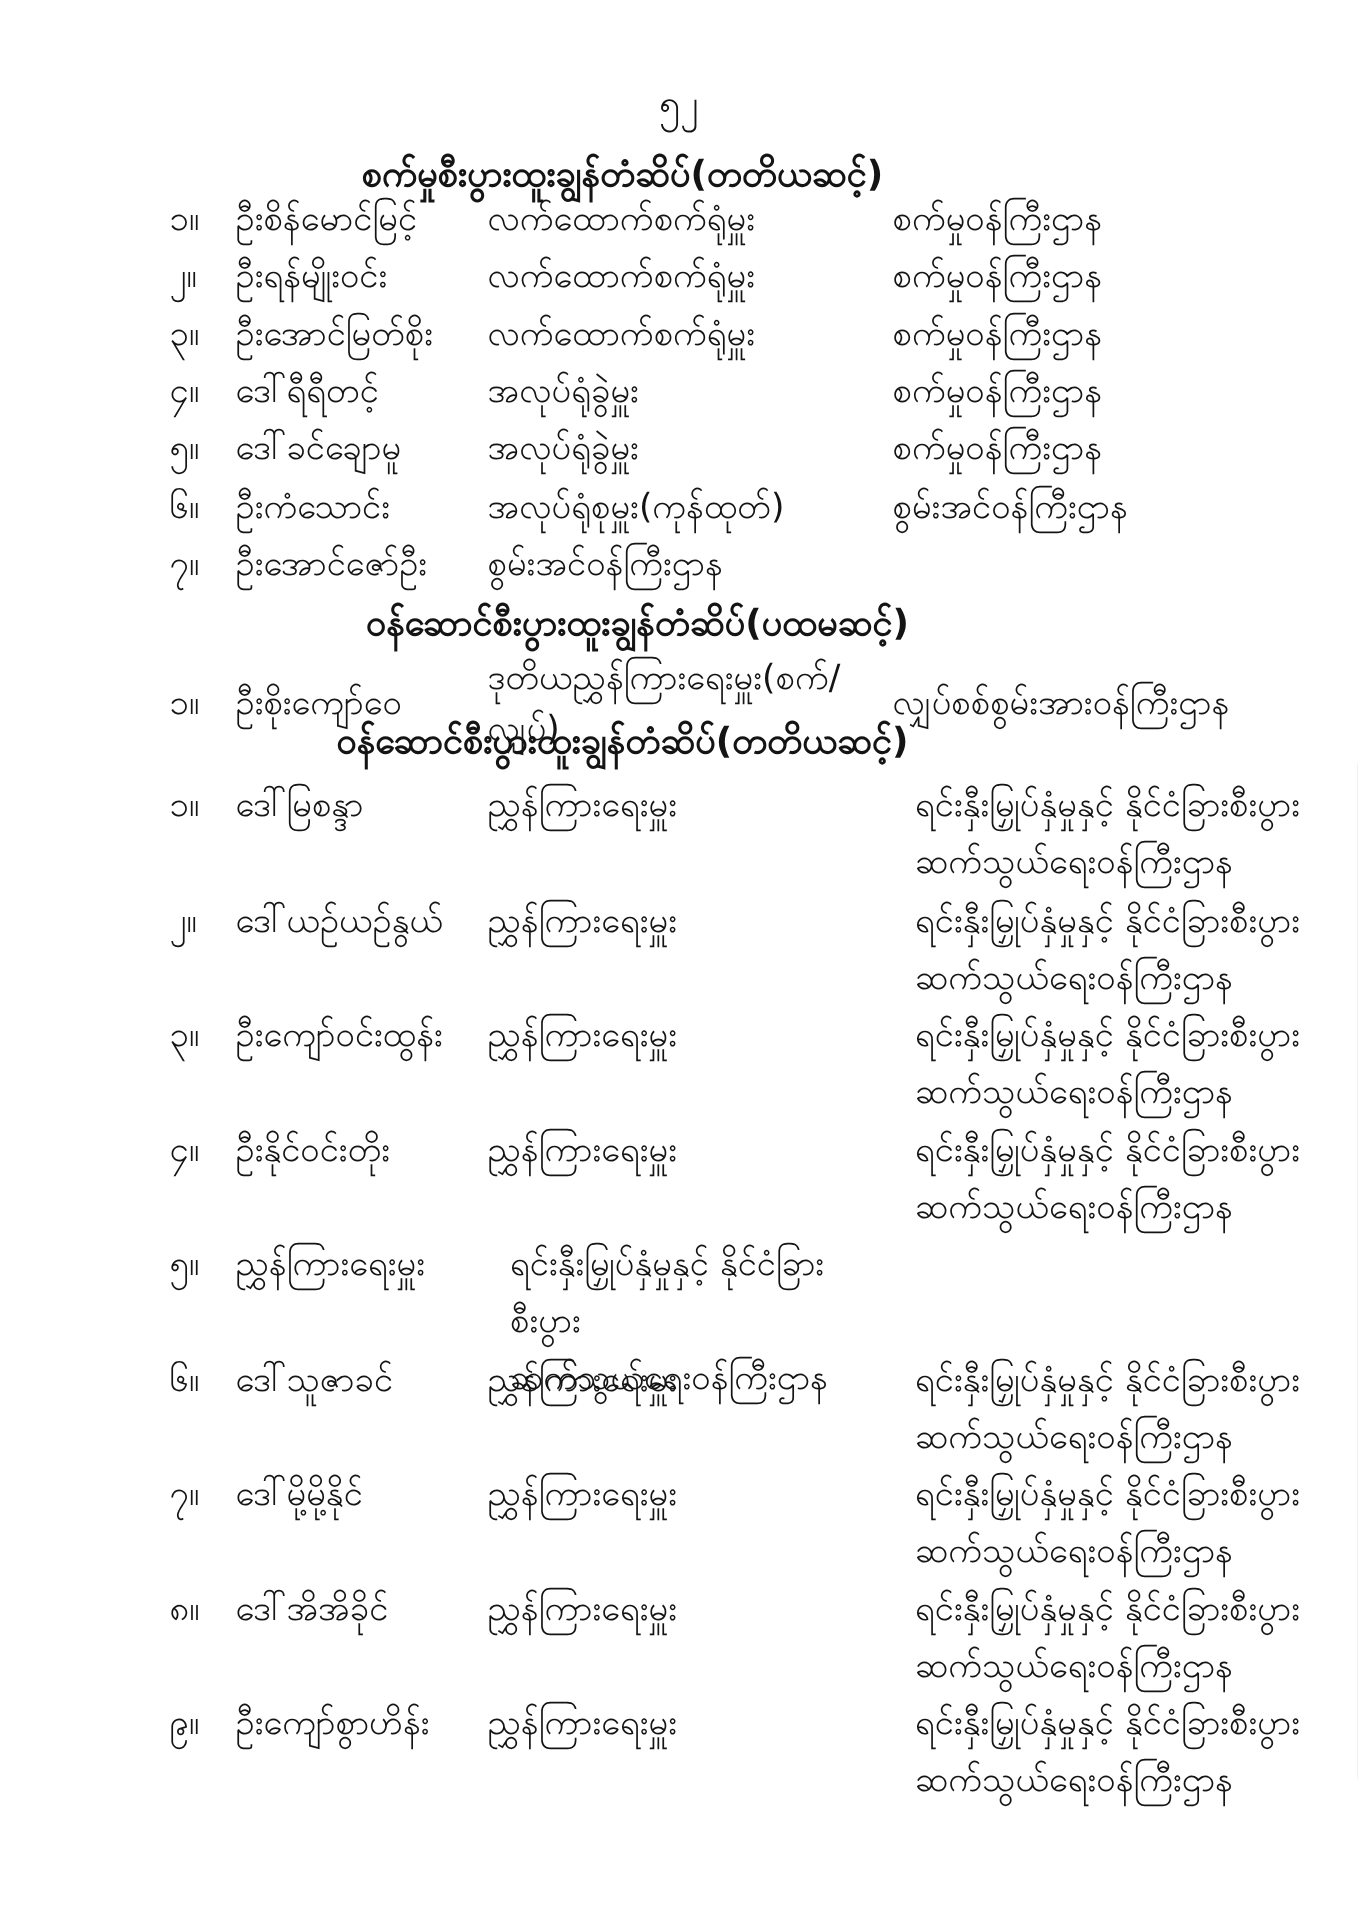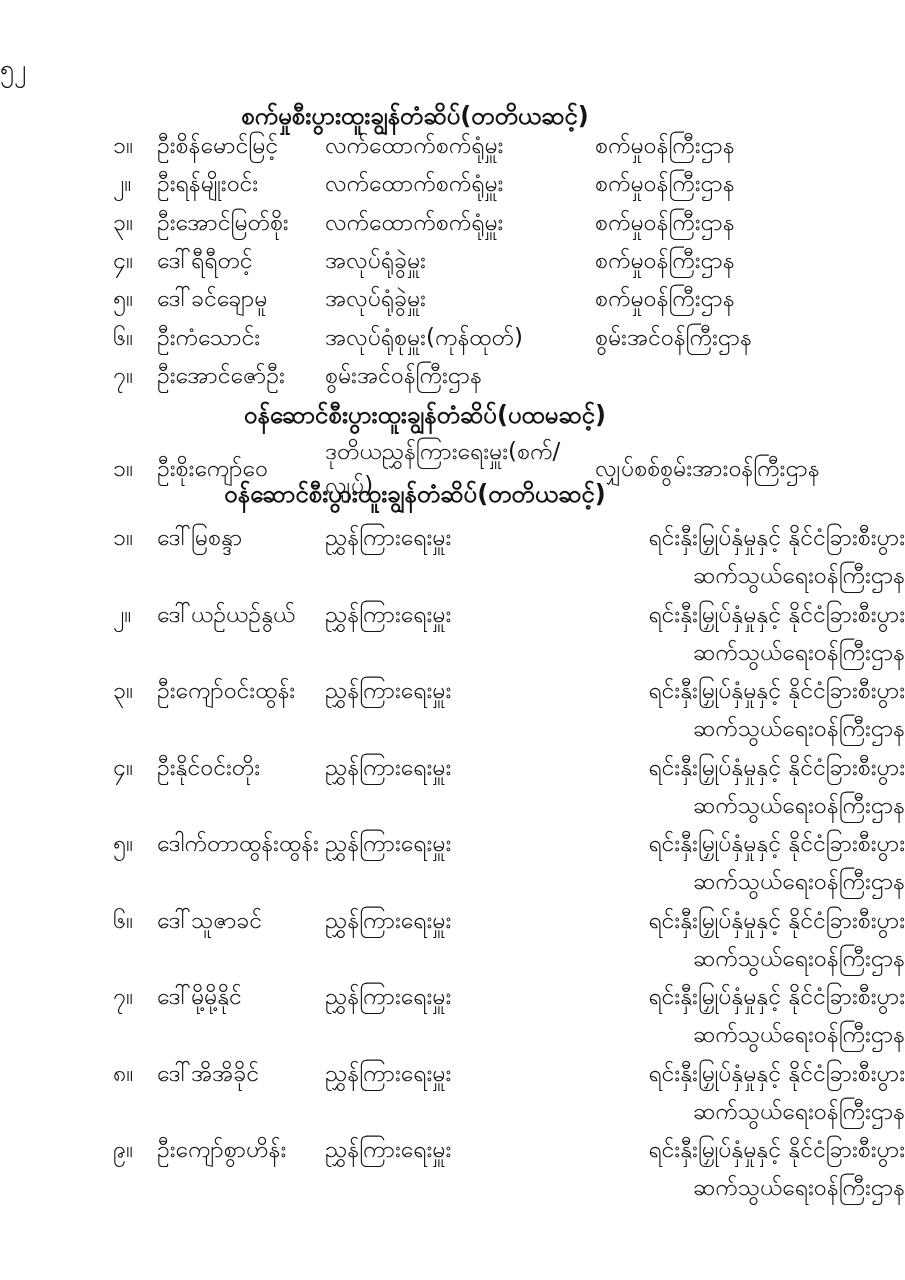--- a/index.html
+++ b/index.html
@@ -9,21 +9,21 @@
     width:905px; height:1280px;
     background:#ffffff;
     color:#141414;
     font-family:"DejaVu Sans", "Liberation Sans", sans-serif;
     font-size:23px;
     overflow:hidden;
     margin:0 auto;
   }
   .pagenum {
     position:absolute; top:52px; left:0; width:905px;
-    text-align:left; font-size:25px;
+    text-align:center; font-size:25px;
   }
   .heading {
     position:absolute; left:0; width:830px;
     text-align:center; font-weight:bold; font-size:24px;
   }
   .h1 { top:100px; }
   .h2 { top:399px;padding-left:20px; }
   .h3 { top:478px; }
   .rows { position:absolute; left:0; width:905px; }
   .rows-s1 { top:128px; }
@@ -32,21 +32,21 @@
   .row {
     display:grid;
     grid-template-columns:44px 168px 270px 1fr;
     padding-left:113px;
     align-items:center;
   }
   .rows-s1 .row { height:38.3px; }
   .rows-s2 .row { height:40px; }
   .rows-s3 .row { height:76.5px; align-items:flex-start; }
   .rows-s3 .row > div { line-height:38px; }
-  .rows-s3 .cell-ministry { padding-left:15px;text-align:right; }
+  .rows-s3 .cell-ministry { padding-left:15px; }
   .cell-no { }
   .cell-name { }
   .cell-pos { }
   .cell-ministry { }
 </style>
 </head>
 <body>
 
 <div class="page">
 
@@ -143,21 +143,20 @@
       <div class="cell-no">၄။</div>
       <div class="cell-name">ဦးနိုင်ဝင်းတိုး</div>
       <div class="cell-pos">ညွှန်ကြားရေးမှူး</div>
       <div class="cell-ministry">
         <div>ရင်းနှီးမြှုပ်နှံမှုနှင့် နိုင်ငံခြားစီးပွား</div>
         <div>ဆက်သွယ်ရေးဝန်ကြီးဌာန</div>
       </div>
     </div>
     <div class="row">
       <div class="cell-no">၅။</div>
-      <div class="cell-name">ဒေါက်တာထွန်းထွန်း</div>
       <div class="cell-pos">ညွှန်ကြားရေးမှူး</div>
       <div class="cell-ministry">
         <div>ရင်းနှီးမြှုပ်နှံမှုနှင့် နိုင်ငံခြားစီးပွား</div>
         <div>ဆက်သွယ်ရေးဝန်ကြီးဌာန</div>
       </div>
     </div>
     <div class="row">
       <div class="cell-no">၆။</div>
       <div class="cell-name">ဒေါ်သူဇာခင်</div>
       <div class="cell-pos">ညွှန်ကြားရေးမှူး</div>

